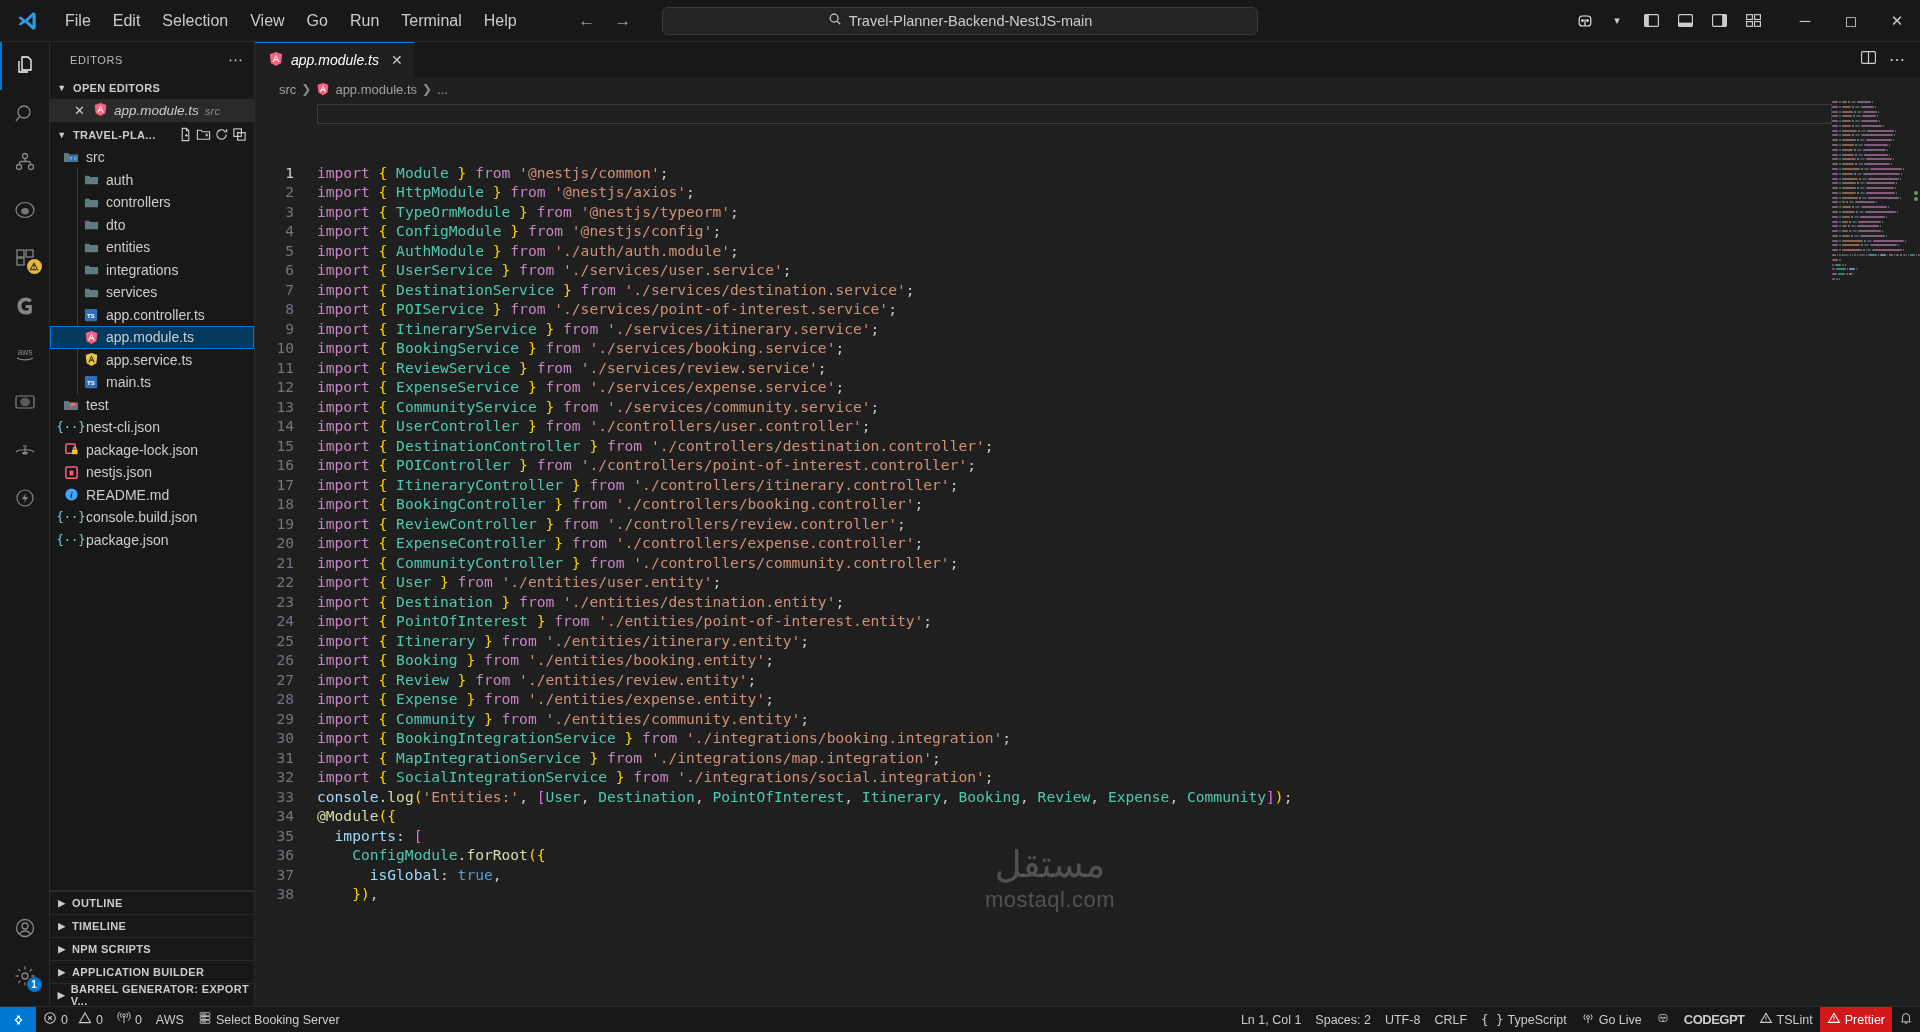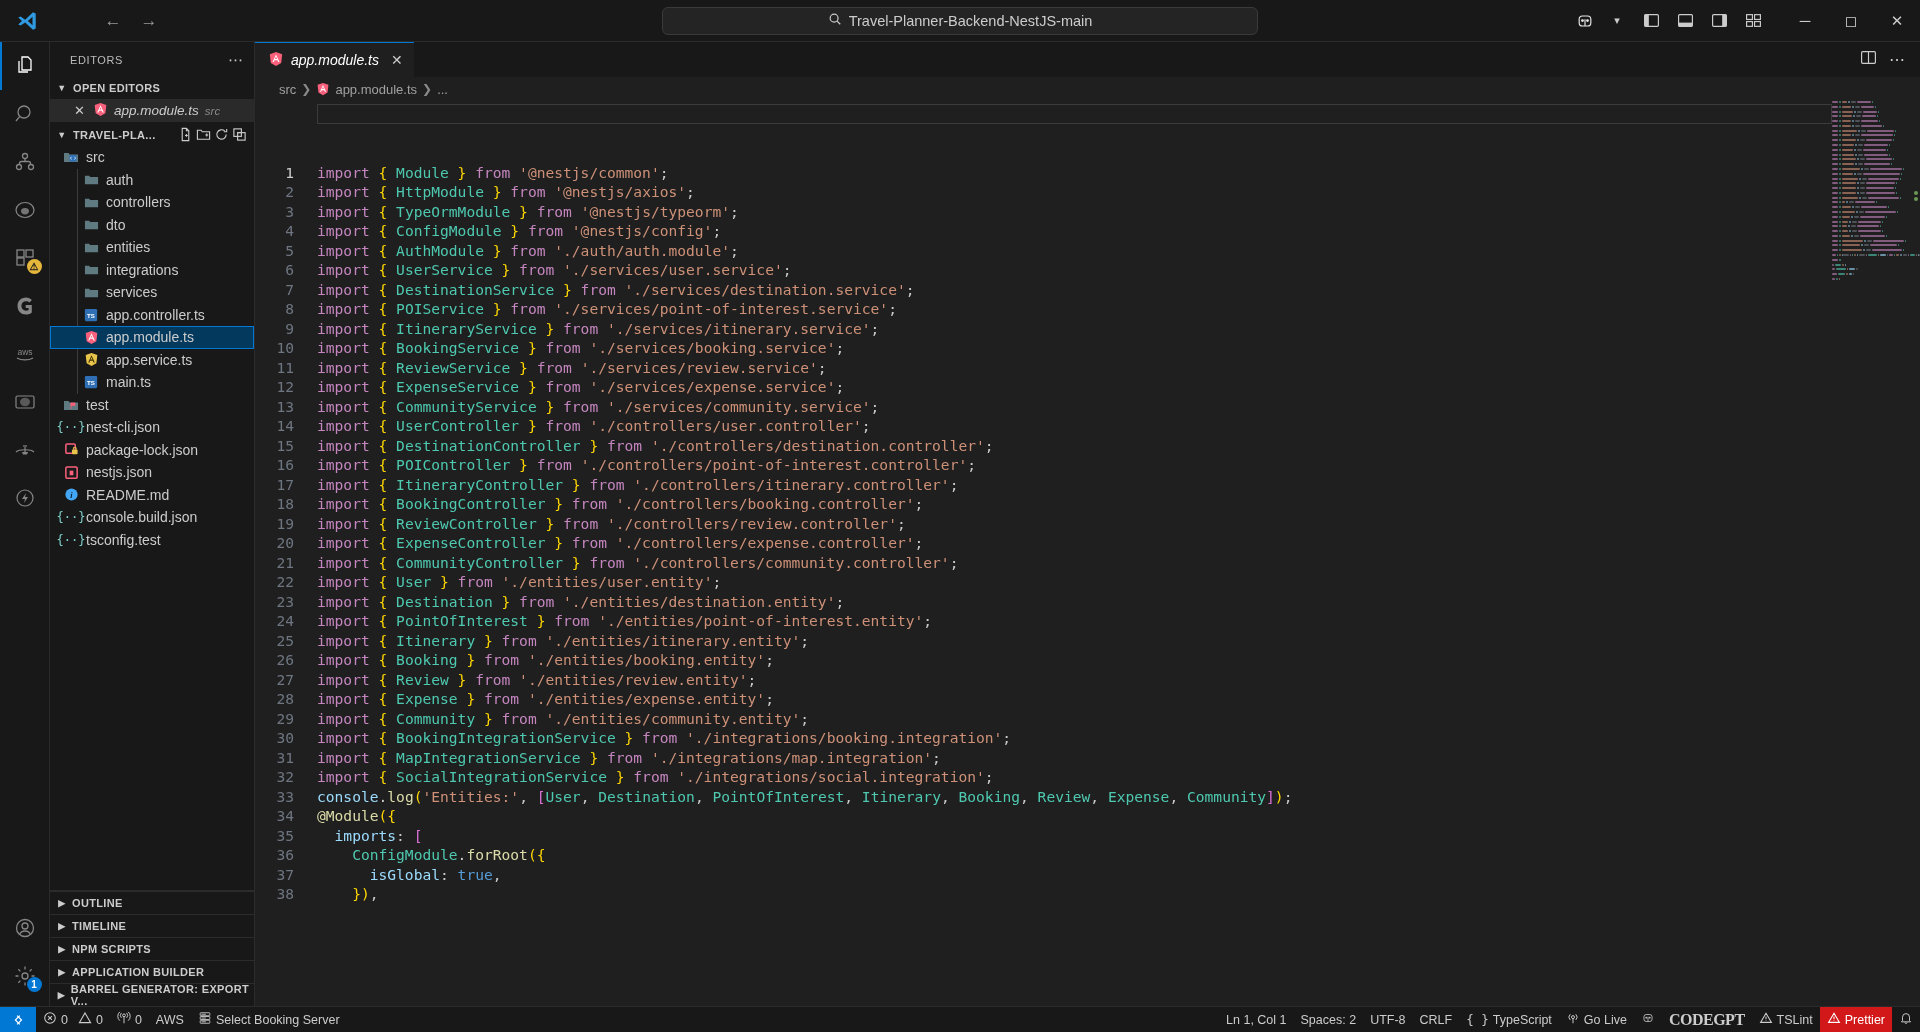--- a/index.html
+++ b/index.html
@@ -188,32 +188,42 @@
   
   .statusbar {
     height: 26px; flex: 0 0 26px; background: #181818; display: flex; align-items: center;
     font-size: 12.5px; color: #cccccc; border-top: 1px solid #2b2b2b;
   }
   .remote { background: #0078d4; height: 26px; width: 36px; display: flex; align-items: center; justify-content: center; color:#fff; }
   .sb-item { display: flex; align-items: center; gap: 4px; padding: 0 7px; height: 26px; white-space: nowrap; }
   .sb-item svg { width: 14px; height: 14px; }
   .sb-right { margin-left: auto; display: flex; align-items: flex-end; height: 26px; }
   .sb-item.err { background: #d21818; color: #ffffff; }
-  .codegpt-logo { font-family: Liberation Serif, serif; font-weight: bold; letter-spacing: -0.5px; font-size: 16px; }
+  .codegpt-logo { font-family: Liberation Sans, sans-serif; font-weight: bold; letter-spacing: -0.5px; font-size: 13px; }
 </style>
 </head>
 <body>
 
 <div class="app">
 
   <div class="titlebar">
     <div class="vscode-logo">
       <svg viewBox="0 0 24 24">
           <path d="M18.5 2.5 10 10.5 5 7 2.5 8.2 6.5 12l-4 3.8L5 17l5-3.5 8.5 8 3-1.4V3.9zM18 7.3v9.4L13 12z" fill="#2f9ae0"></path>
         </svg>
+    </div>
+    <div class="menubar">
+      <div class="menu-item">File</div>
+      <div class="menu-item">Edit</div>
+      <div class="menu-item">Selection</div>
+      <div class="menu-item">View</div>
+      <div class="menu-item">Go</div>
+      <div class="menu-item">Run</div>
+      <div class="menu-item">Terminal</div>
+      <div class="menu-item">Help</div>
     </div>
     <div class="nav-arrows">
       <div class="nav-arrow">←</div>
       <div class="nav-arrow">→</div>
     </div>
     <div class="cmd-center">
       <span>
         <svg viewBox="0 0 16 16">
             <circle cx="7" cy="7" r="4.5"></circle>
             <line x1="10.4" y1="10.4" x2="14" y2="14"></line>
@@ -548,21 +558,21 @@
         <div class="row" style="padding-left:12px">
           <span class="ic">
               <span style="color:#7fd4d0;font-family:'DejaVu Sans Mono',monospace;font-size:12px">{··}</span>
             </span>
           <span>console.build.json</span>
         </div>
         <div class="row" style="padding-left:12px">
           <span class="ic">
               <span style="color:#7fd4d0;font-family:'DejaVu Sans Mono',monospace;font-size:12px">{··}</span>
             </span>
-          <span>tsconfig.test</span>
+          <span>package.json</span>
         </div>
       </div>
 
       <div class="bottom-sections">
         <div class="bsec">
           <span class="chev">▶</span>
           <span>OUTLINE</span>
         </div>
         <div class="bsec">
           <span class="chev">▶</span>
@@ -617,20 +627,24 @@
         </span>
         <span>app.module.ts</span>
         <span class="bc-sep">❯</span>
         <span>...</span>
       </div>
 
       <div class="code-wrap">
         <div class="code" id="code-lines">
           <div class="cur-line-hl"></div>
         <div class="ln-row"><div class="ln cur">1</div><div class="ln-txt"><span class="k">import </span><span class="b">{ </span><span class="t">Module</span><span class="b"> }</span><span class="k"> from </span><span class="s">'@nestjs/common'</span><span class="p">;</span></div></div><div class="ln-row"><div class="ln">2</div><div class="ln-txt"><span class="k">import </span><span class="b">{ </span><span class="t">HttpModule</span><span class="b"> }</span><span class="k"> from </span><span class="s">'@nestjs/axios'</span><span class="p">;</span></div></div><div class="ln-row"><div class="ln">3</div><div class="ln-txt"><span class="k">import </span><span class="b">{ </span><span class="t">TypeOrmModule</span><span class="b"> }</span><span class="k"> from </span><span class="s">'@nestjs/typeorm'</span><span class="p">;</span></div></div><div class="ln-row"><div class="ln">4</div><div class="ln-txt"><span class="k">import </span><span class="b">{ </span><span class="t">ConfigModule</span><span class="b"> }</span><span class="k"> from </span><span class="s">'@nestjs/config'</span><span class="p">;</span></div></div><div class="ln-row"><div class="ln">5</div><div class="ln-txt"><span class="k">import </span><span class="b">{ </span><span class="t">AuthModule</span><span class="b"> }</span><span class="k"> from </span><span class="s">'./auth/auth.module'</span><span class="p">;</span></div></div><div class="ln-row"><div class="ln">6</div><div class="ln-txt"><span class="k">import </span><span class="b">{ </span><span class="t">UserService</span><span class="b"> }</span><span class="k"> from </span><span class="s">'./services/user.service'</span><span class="p">;</span></div></div><div class="ln-row"><div class="ln">7</div><div class="ln-txt"><span class="k">import </span><span class="b">{ </span><span class="t">DestinationService</span><span class="b"> }</span><span class="k"> from </span><span class="s">'./services/destination.service'</span><span class="p">;</span></div></div><div class="ln-row"><div class="ln">8</div><div class="ln-txt"><span class="k">import </span><span class="b">{ </span><span class="t">POIService</span><span class="b"> }</span><span class="k"> from </span><span class="s">'./services/point-of-interest.service'</span><span class="p">;</span></div></div><div class="ln-row"><div class="ln">9</div><div class="ln-txt"><span class="k">import </span><span class="b">{ </span><span class="t">ItineraryService</span><span class="b"> }</span><span class="k"> from </span><span class="s">'./services/itinerary.service'</span><span class="p">;</span></div></div><div class="ln-row"><div class="ln">10</div><div class="ln-txt"><span class="k">import </span><span class="b">{ </span><span class="t">BookingService</span><span class="b"> }</span><span class="k"> from </span><span class="s">'./services/booking.service'</span><span class="p">;</span></div></div><div class="ln-row"><div class="ln">11</div><div class="ln-txt"><span class="k">import </span><span class="b">{ </span><span class="t">ReviewService</span><span class="b"> }</span><span class="k"> from </span><span class="s">'./services/review.service'</span><span class="p">;</span></div></div><div class="ln-row"><div class="ln">12</div><div class="ln-txt"><span class="k">import </span><span class="b">{ </span><span class="t">ExpenseService</span><span class="b"> }</span><span class="k"> from </span><span class="s">'./services/expense.service'</span><span class="p">;</span></div></div><div class="ln-row"><div class="ln">13</div><div class="ln-txt"><span class="k">import </span><span class="b">{ </span><span class="t">CommunityService</span><span class="b"> }</span><span class="k"> from </span><span class="s">'./services/community.service'</span><span class="p">;</span></div></div><div class="ln-row"><div class="ln">14</div><div class="ln-txt"><span class="k">import </span><span class="b">{ </span><span class="t">UserController</span><span class="b"> }</span><span class="k"> from </span><span class="s">'./controllers/user.controller'</span><span class="p">;</span></div></div><div class="ln-row"><div class="ln">15</div><div class="ln-txt"><span class="k">import </span><span class="b">{ </span><span class="t">DestinationController</span><span class="b"> }</span><span class="k"> from </span><span class="s">'./controllers/destination.controller'</span><span class="p">;</span></div></div><div class="ln-row"><div class="ln">16</div><div class="ln-txt"><span class="k">import </span><span class="b">{ </span><span class="t">POIController</span><span class="b"> }</span><span class="k"> from </span><span class="s">'./controllers/point-of-interest.controller'</span><span class="p">;</span></div></div><div class="ln-row"><div class="ln">17</div><div class="ln-txt"><span class="k">import </span><span class="b">{ </span><span class="t">ItineraryController</span><span class="b"> }</span><span class="k"> from </span><span class="s">'./controllers/itinerary.controller'</span><span class="p">;</span></div></div><div class="ln-row"><div class="ln">18</div><div class="ln-txt"><span class="k">import </span><span class="b">{ </span><span class="t">BookingController</span><span class="b"> }</span><span class="k"> from </span><span class="s">'./controllers/booking.controller'</span><span class="p">;</span></div></div><div class="ln-row"><div class="ln">19</div><div class="ln-txt"><span class="k">import </span><span class="b">{ </span><span class="t">ReviewController</span><span class="b"> }</span><span class="k"> from </span><span class="s">'./controllers/review.controller'</span><span class="p">;</span></div></div><div class="ln-row"><div class="ln">20</div><div class="ln-txt"><span class="k">import </span><span class="b">{ </span><span class="t">ExpenseController</span><span class="b"> }</span><span class="k"> from </span><span class="s">'./controllers/expense.controller'</span><span class="p">;</span></div></div><div class="ln-row"><div class="ln">21</div><div class="ln-txt"><span class="k">import </span><span class="b">{ </span><span class="t">CommunityController</span><span class="b"> }</span><span class="k"> from </span><span class="s">'./controllers/community.controller'</span><span class="p">;</span></div></div><div class="ln-row"><div class="ln">22</div><div class="ln-txt"><span class="k">import </span><span class="b">{ </span><span class="t">User</span><span class="b"> }</span><span class="k"> from </span><span class="s">'./entities/user.entity'</span><span class="p">;</span></div></div><div class="ln-row"><div class="ln">23</div><div class="ln-txt"><span class="k">import </span><span class="b">{ </span><span class="t">Destination</span><span class="b"> }</span><span class="k"> from </span><span class="s">'./entities/destination.entity'</span><span class="p">;</span></div></div><div class="ln-row"><div class="ln">24</div><div class="ln-txt"><span class="k">import </span><span class="b">{ </span><span class="t">PointOfInterest</span><span class="b"> }</span><span class="k"> from </span><span class="s">'./entities/point-of-interest.entity'</span><span class="p">;</span></div></div><div class="ln-row"><div class="ln">25</div><div class="ln-txt"><span class="k">import </span><span class="b">{ </span><span class="t">Itinerary</span><span class="b"> }</span><span class="k"> from </span><span class="s">'./entities/itinerary.entity'</span><span class="p">;</span></div></div><div class="ln-row"><div class="ln">26</div><div class="ln-txt"><span class="k">import </span><span class="b">{ </span><span class="t">Booking</span><span class="b"> }</span><span class="k"> from </span><span class="s">'./entities/booking.entity'</span><span class="p">;</span></div></div><div class="ln-row"><div class="ln">27</div><div class="ln-txt"><span class="k">import </span><span class="b">{ </span><span class="t">Review</span><span class="b"> }</span><span class="k"> from </span><span class="s">'./entities/review.entity'</span><span class="p">;</span></div></div><div class="ln-row"><div class="ln">28</div><div class="ln-txt"><span class="k">import </span><span class="b">{ </span><span class="t">Expense</span><span class="b"> }</span><span class="k"> from </span><span class="s">'./entities/expense.entity'</span><span class="p">;</span></div></div><div class="ln-row"><div class="ln">29</div><div class="ln-txt"><span class="k">import </span><span class="b">{ </span><span class="t">Community</span><span class="b"> }</span><span class="k"> from </span><span class="s">'./entities/community.entity'</span><span class="p">;</span></div></div><div class="ln-row"><div class="ln">30</div><div class="ln-txt"><span class="k">import </span><span class="b">{ </span><span class="t">BookingIntegrationService</span><span class="b"> }</span><span class="k"> from </span><span class="s">'./integrations/booking.integration'</span><span class="p">;</span></div></div><div class="ln-row"><div class="ln">31</div><div class="ln-txt"><span class="k">import </span><span class="b">{ </span><span class="t">MapIntegrationService</span><span class="b"> }</span><span class="k"> from </span><span class="s">'./integrations/map.integration'</span><span class="p">;</span></div></div><div class="ln-row"><div class="ln">32</div><div class="ln-txt"><span class="k">import </span><span class="b">{ </span><span class="t">SocialIntegrationService</span><span class="b"> }</span><span class="k"> from </span><span class="s">'./integrations/social.integration'</span><span class="p">;</span></div></div><div class="ln-row"><div class="ln">33</div><div class="ln-txt"><span class="v">console</span><span class="p">.</span><span class="f">log</span><span class="ybr">(</span><span class="s">'Entities:'</span><span class="p">, </span><span class="br">[</span><span class="t">User</span><span class="p">, </span><span class="t">Destination</span><span class="p">, </span><span class="t">PointOfInterest</span><span class="p">, </span><span class="t">Itinerary</span><span class="p">, </span><span class="t">Booking</span><span class="p">, </span><span class="t">Review</span><span class="p">, </span><span class="t">Expense</span><span class="p">, </span><span class="t">Community</span><span class="br">]</span><span class="ybr">)</span><span class="p">;</span></div></div><div class="ln-row"><div class="ln">34</div><div class="ln-txt"><span class="f">@Module</span><span class="ybr">({</span></div></div><div class="ln-row"><div class="ln">35</div><div class="ln-txt"><span class="p">  </span><span class="v">imports</span><span class="p">: </span><span class="br">[</span></div></div><div class="ln-row"><div class="ln">36</div><div class="ln-txt"><span class="p">    </span><span class="t">ConfigModule</span><span class="p">.</span><span class="f">forRoot</span><span class="ybr">({</span></div></div><div class="ln-row"><div class="ln">37</div><div class="ln-txt"><span class="p">      </span><span class="v">isGlobal</span><span class="p">: </span><span class="c">true</span><span class="p">,</span></div></div><div class="ln-row"><div class="ln">38</div><div class="ln-txt"><span class="p">    </span><span class="ybr">})</span><span class="p">,</span></div></div></div>
+        <div class="watermark">
+          <div class="wm-ar">مستقل</div>
+          <div class="wm-en">mostaql.com</div>
+        </div>
         <div class="minimap" id="minimap">
             <div style="display: flex; gap: 1px; margin-bottom: 1.4px;">
               <div class="mm-line" style="width: 6px; background: rgb(197, 134, 192); opacity: 0.8;"></div>
               <div class="mm-line" style="width: 2px; background: rgb(78, 201, 176); opacity: 0.8;"></div>
               <div class="mm-line" style="width: 5px; background: rgb(206, 145, 120); opacity: 0.8;"></div>
               <div class="mm-line" style="width: 2px; background: rgb(156, 220, 254); opacity: 0.8;"></div>
               <div class="mm-line" style="width: 5px; background: rgb(110, 118, 129); opacity: 0.8;"></div>
               <div class="mm-line" style="width: 14px; background: rgb(197, 134, 192); opacity: 0.8;"></div>
               <div class="mm-line" style="width: 1px; background: rgb(78, 201, 176); opacity: 0.8;"></div>
             </div>

